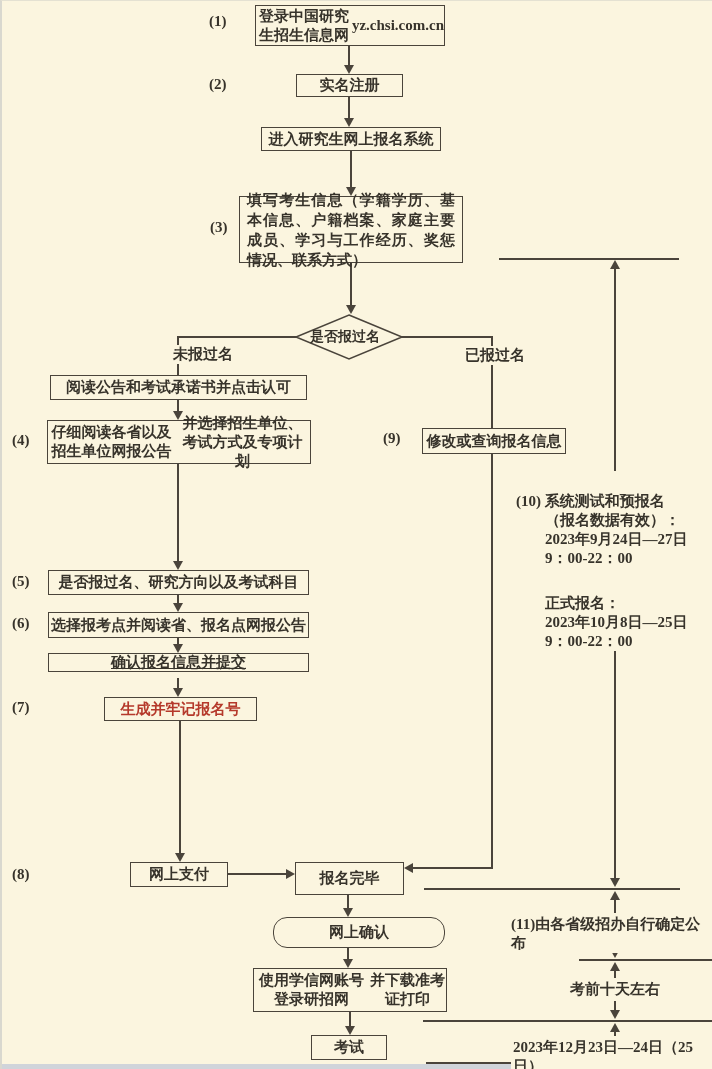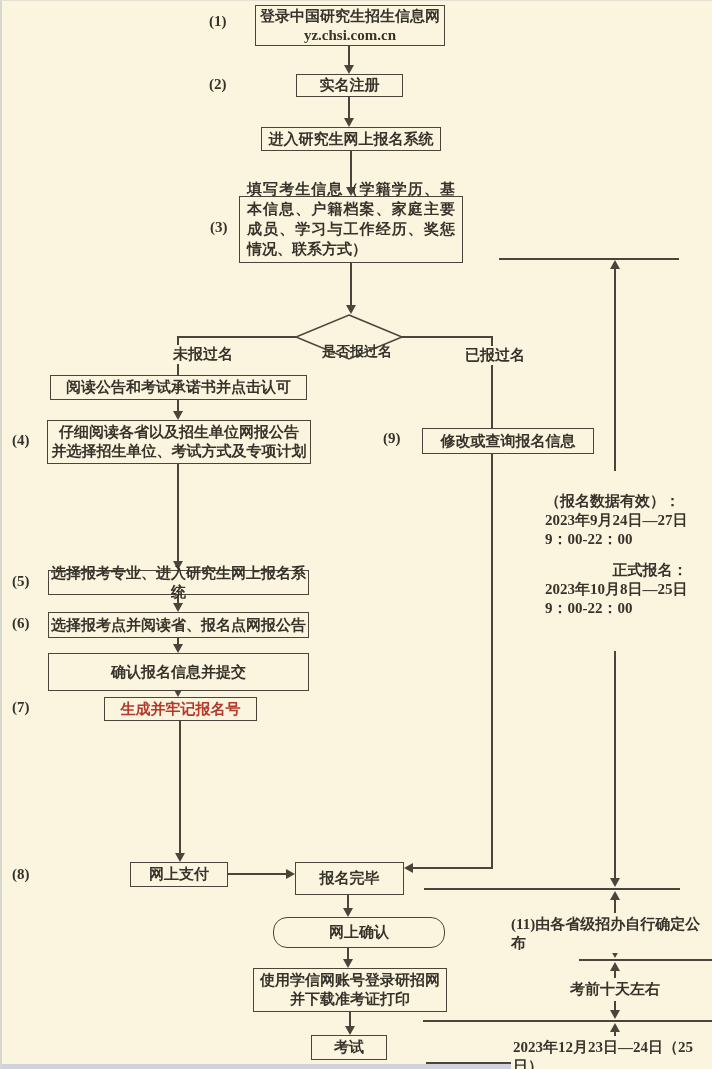--- a/index.html
+++ b/index.html
@@ -9,38 +9,38 @@
     --red:#b5392b;       
   }
   html,body{margin:0;padding:0;background:#efece0;}
   #canvas{
     position:relative;width:712px;height:1069px;margin:0 auto;
     background:var(--bg);overflow:hidden;
     border-top:1px solid #e4e1d2;border-left:2px solid #d9d8cf;border-right:1px solid #e4e1d2;
     font-family:"Liberation Serif","DejaVu Serif",serif;
     font-weight:700;color:var(--tc);
   }
-  .bx{position:absolute;border:1.6px solid var(--lc);display:flex;flex-direction:column;
+  .bx{position:absolute;border:1.6px solid var(--lc);display:flex;flex-direction:row;
       align-items:center;justify-content:center;text-align:center;
       font-size:15px;line-height:19px;box-sizing:border-box;background:var(--bg);z-index:2;}
   .ln{position:absolute;height:2px;background:var(--lc);}
   .lv{position:absolute;width:2px;background:var(--lc);}
   .ad{position:absolute;width:0;height:0;border-left:5px solid transparent;border-right:5px solid transparent;border-top:9px solid var(--lc);}
   .au{position:absolute;width:0;height:0;border-left:5px solid transparent;border-right:5px solid transparent;border-bottom:9px solid var(--lc);}
   .al{position:absolute;width:0;height:0;border-top:5px solid transparent;border-bottom:5px solid transparent;border-right:9px solid var(--lc);}
   .ar{position:absolute;width:0;height:0;border-top:5px solid transparent;border-bottom:5px solid transparent;border-left:9px solid var(--lc);}
   .num{position:absolute;font-size:15px;z-index:3;}
   .note{position:absolute;font-size:15px;line-height:19px;z-index:3;background:var(--bg);padding:0 2px;}
   .red{color:var(--red);}
   .strip{position:absolute;left:0;bottom:0;width:712px;height:6px;background:#d0d4da;}
   .dtext{position:absolute;display:flex;align-items:center;justify-content:center;font-size:14px;z-index:3;}
   svg{position:absolute;z-index:1;}
   .p10-row{white-space:nowrap;}
   .p10-ind{padding-left:29px;}
-  .gap{margin-top:12px;text-align:right;}
+  .gap{margin-top:26px;}
 </style>
 </head>
 <body>
 
 <div id="canvas">
 
   <div class="num" style="left:207px;top:12px;">(1)</div>
   <div class="num" style="left:207px;top:75px;">(2)</div>
   <div class="num" style="left:208px;top:218px;">(3)</div>
   <div class="num" style="left:10px;top:431px;">(4)</div>
@@ -63,48 +63,48 @@
     <div>进入研究生网上报名系统</div>
   </div>
 
   <div class="bx" style="left:237px;top:195px;width:224px;height:67px;padding:3px 7px;text-align:justify;line-height:20px;justify-content:flex-end;">
     <div>填写考生信息（学籍学历、基本信息、户籍档案、家庭主要成员、学习与工作经历、奖惩情况、联系方式）</div>
   </div>
 
   <svg width="110" height="48" style="left:292px;top:312px;">
     <polygon points="55,2 108,24 55,46 2,24" fill="#fbf5df" stroke="#4a443b" stroke-width="1.6"></polygon>
   </svg>
-  <div class="dtext" style="left:300px;top:312px;width:110px;height:48px;align-items:flex-end;">
+  <div class="dtext" style="left:288px;top:312px;width:110px;height:48px;">
     <span>是否报过名</span>
   </div>
   <div class="note" style="left:146px;top:344px;margin-left:23px;">未报过名</div>
   <div class="note" style="left:461px;top:345px;">已报过名</div>
 
   <div class="bx" style="left:48px;top:374px;width:257px;height:25px;">
     <div>阅读公告和考试承诺书并点击认可</div>
   </div>
 
   <div class="bx" style="left:45px;top:419px;width:264px;height:44px;">
     <div>仔细阅读各省以及招生单位网报公告</div>
     <div>并选择招生单位、考试方式及专项计划</div>
   </div>
 
-  <div class="bx" style="left:420px;top:427px;width:172px;height:26px;">
+  <div class="bx" style="left:420px;top:427px;width:144px;height:26px;">
     <div>修改或查询报名信息</div>
   </div>
 
   <div class="bx" style="left:46px;top:569px;width:261px;height:25px;">
-    <div>选择报考专业、进入研究生网上报名系统</div>
+    <div>是否报过名、研究方向以及考试科目</div>
   </div>
 
   <div class="bx" style="left:46px;top:611px;width:261px;height:26px;">
     <div>选择报考点并阅读省、报名点网报公告</div>
   </div>
 
-  <div class="bx" style="left:46px;top:652px;width:261px;height:38px;">
+  <div class="bx" style="left:46px;top:652px;width:261px;height:19px;text-decoration:underline;">
     <div>确认报名信息并提交</div>
   </div>
 
   <div class="bx" style="left:102px;top:696px;width:153px;height:24px;">
     <div class="red">生成并牢记报名号</div>
   </div>
 
   <div class="bx" style="left:128px;top:861px;width:98px;height:25px;">
     <div>网上支付</div>
   </div>
@@ -175,20 +175,24 @@
   <div class="ad" style="left:341px;top:958px;"></div>
 
   <div class="lv" style="left:347px;top:1011px;height:14px;"></div>
   <div class="ad" style="left:343px;top:1025px;"></div>
 
   <div class="ln" style="left:497px;top:257px;width:180px;"></div>
   <div class="au" style="left:608px;top:259px;"></div>
   <div class="lv" style="left:612px;top:268px;height:202px;"></div>
 
   <div class="note p10" style="left:512px;top:491px;">
+    <div class="p10-row">
+      <span>(10)</span>
+      <span>系统测试和预报名</span>
+    </div>
     <div class="p10-row p10-ind">（报名数据有效）：</div>
     <div class="p10-row p10-ind">2023年9月24日—27日</div>
     <div class="p10-row p10-ind">9：00-22：00</div>
     <div class="p10-row p10-ind gap">正式报名：</div>
     <div class="p10-row p10-ind">2023年10月8日—25日</div>
     <div class="p10-row p10-ind">9：00-22：00</div>
   </div>
 
   <div class="lv" style="left:612px;top:650px;height:227px;"></div>
   <div class="ad" style="left:608px;top:877px;"></div>

